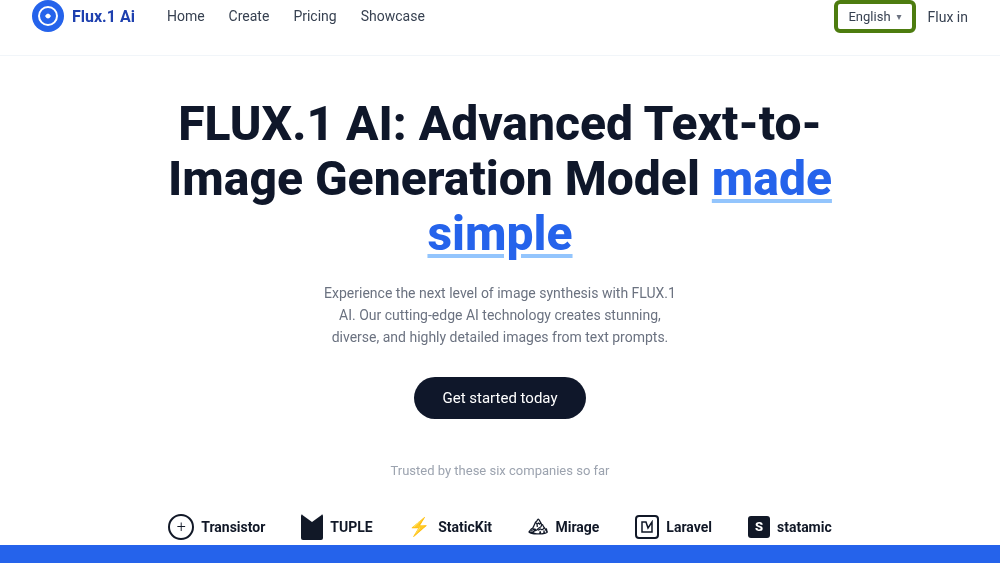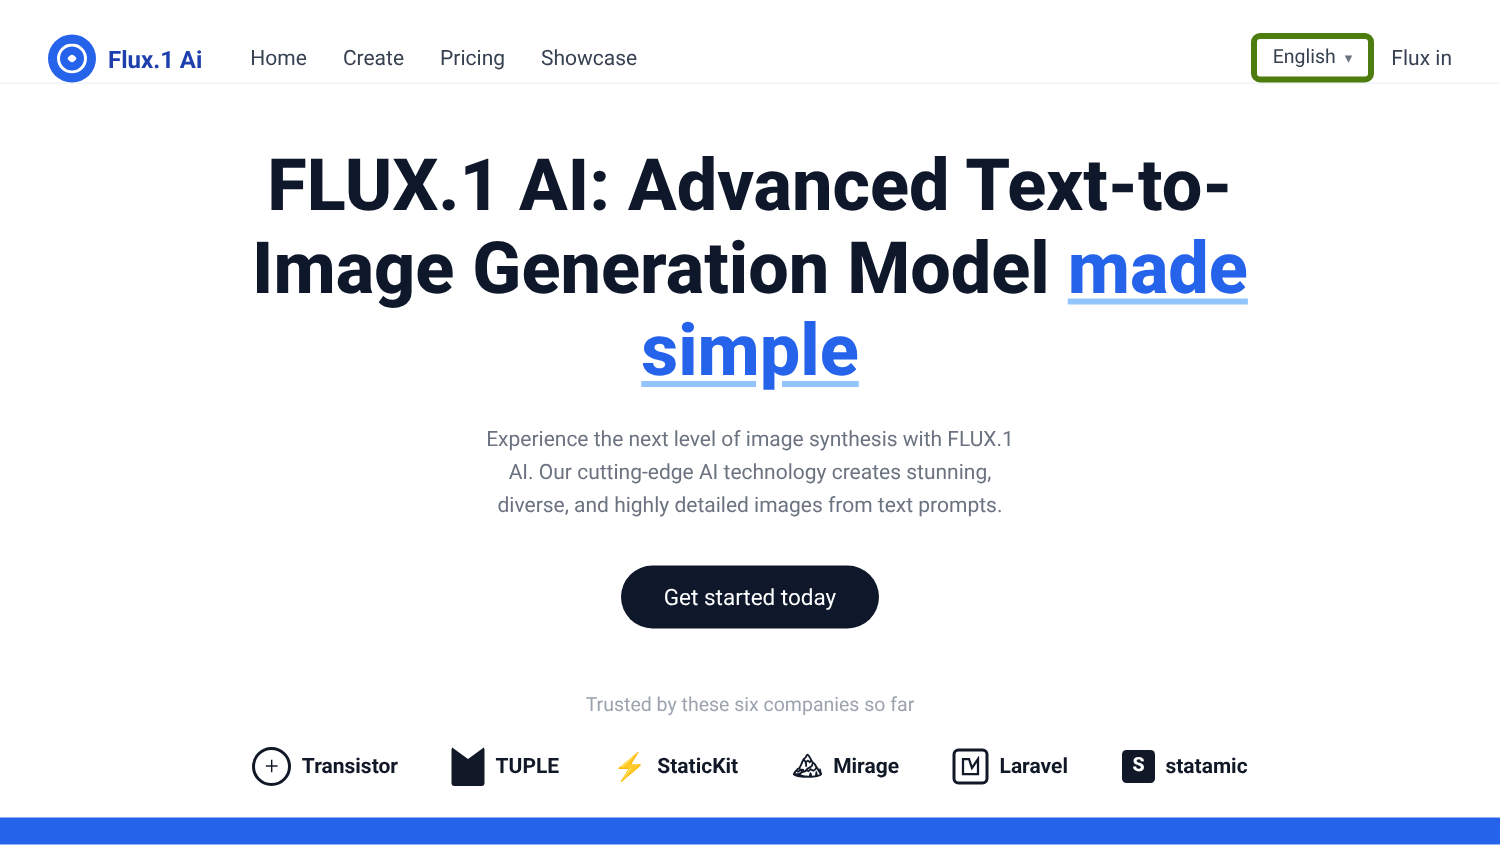--- a/index.html
+++ b/index.html
@@ -1,20 +1,20 @@
 <!DOCTYPE html>
 <html><head>
   <meta charset="utf-8">
   <style>
     * { margin: 0; padding: 0; box-sizing: border-box; }
     body { font-family: -apple-system, BlinkMacSystemFont, 'Segoe UI', Roboto, sans-serif; background: #fff; color: #0f172a; width: 1000px; height: 563px; overflow: hidden; }
 
     
     nav {
-      display: flex; align-items: flex-end; justify-content: space-between;
+      display: flex; align-items: flex-start; justify-content: space-between;
       padding: 0 32px; height: 56px; border-bottom: 1px solid #f1f5f9;
     }
     .nav-left { display: flex; align-items: center; gap: 32px; }
     .logo { display: flex; align-items: center; gap: 8px; font-weight: 700; font-size: 16px; color: #1e40af; text-decoration: none; }
     .logo-icon {
       width: 32px; height: 32px; border-radius: 50%; background: #2563eb;
       display: flex; align-items: center; justify-content: center; color: white; font-size: 16px;
     }
     .nav-links { display: flex; gap: 24px; }
     .nav-link { font-size: 14px; color: #374151; text-decoration: none; cursor: pointer; }
@@ -46,21 +46,21 @@
       margin-top: 28px;
       background: #0f172a; color: #fff; border: none; border-radius: 24px;
       padding: 12px 28px; font-size: 15px; font-weight: 400; cursor: pointer; font-family: inherit;
     }
 
     
     .trusted-section {
       display: flex; flex-direction: column; align-items: center;
       padding: 24px 20px 0;
     }
-    .trusted-label { font-size: 13px; color: #9ca3af; margin-bottom: 20px; }
+    .trusted-label { font-size: 13px; color: #9ca3af; margin-bottom: 36px; }
     .company-logos {
       display: flex; align-items: center; justify-content: center; gap: 36px; flex-wrap: wrap;
     }
     .company-logo {
       display: flex; align-items: center; gap: 7px;
       font-size: 14px; font-weight: 700; color: #111827;
     }
 
     
     .transistor-icon {

